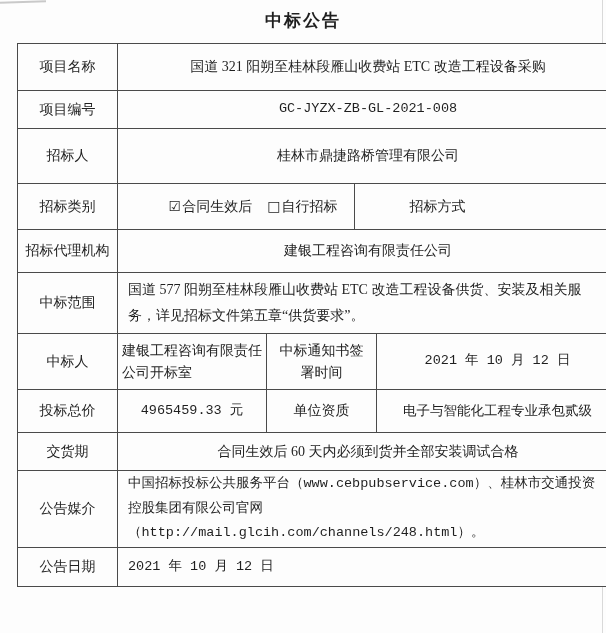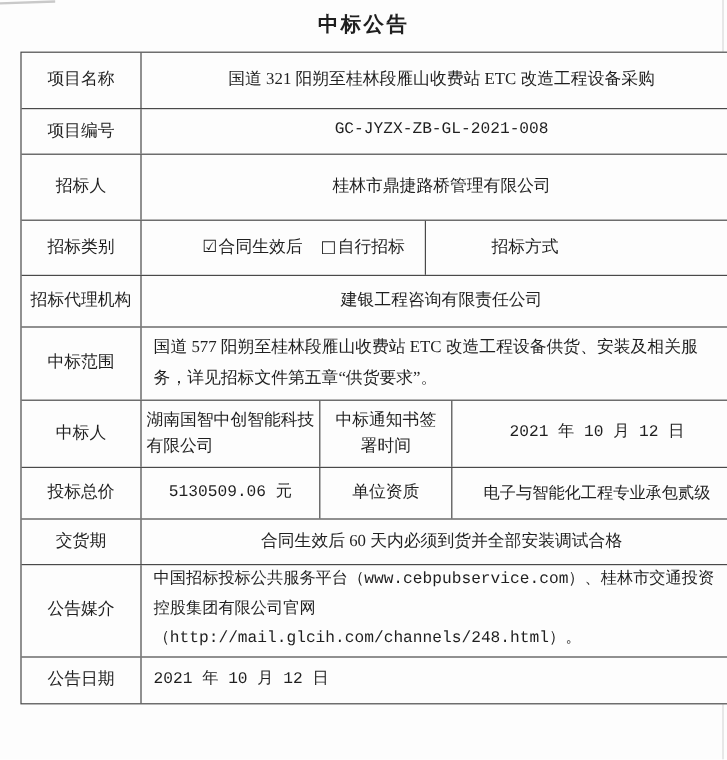--- a/index.html
+++ b/index.html
@@ -113,28 +113,28 @@
     </div>
 
     <div class="row h61">
       <div class="cell label">中标范围</div>
       <div class="cell val left wrapline">国道 577 阳朔至桂林段雁山收费站 ETC 改造工程设备供货、安装及相关服务，详见招标文件第五章“供货要求”。</div>
     </div>
 
 
     <div class="row h56">
       <div class="cell label">中标人</div>
-      <div class="cell c2b left" style="padding-left:4px;padding-right:4px;">湖南国智中创智能科技有限公司</div>
+      <div class="cell c2b left" style="padding-left:4px;padding-right:4px;">建银工程咨询有限责任公司开标室</div>
       <div class="cell c3b">中标通知书签署时间</div>
       <div class="cell val mono">2021 年 10 月 12 日</div>
     </div>
 
     <div class="row h43">
       <div class="cell label">投标总价</div>
-      <div class="cell c2b mono">5130509.06 元</div>
+      <div class="cell c2b mono">4965459.33 元</div>
       <div class="cell c3b">单位资质</div>
       <div class="cell val tight">电子与智能化工程专业承包贰级</div>
     </div>
 
     <div class="row h38">
       <div class="cell label">交货期</div>
       <div class="cell val">合同生效后 60 天内必须到货并全部安装调试合格</div>
     </div>
 
     <div class="row h77">

